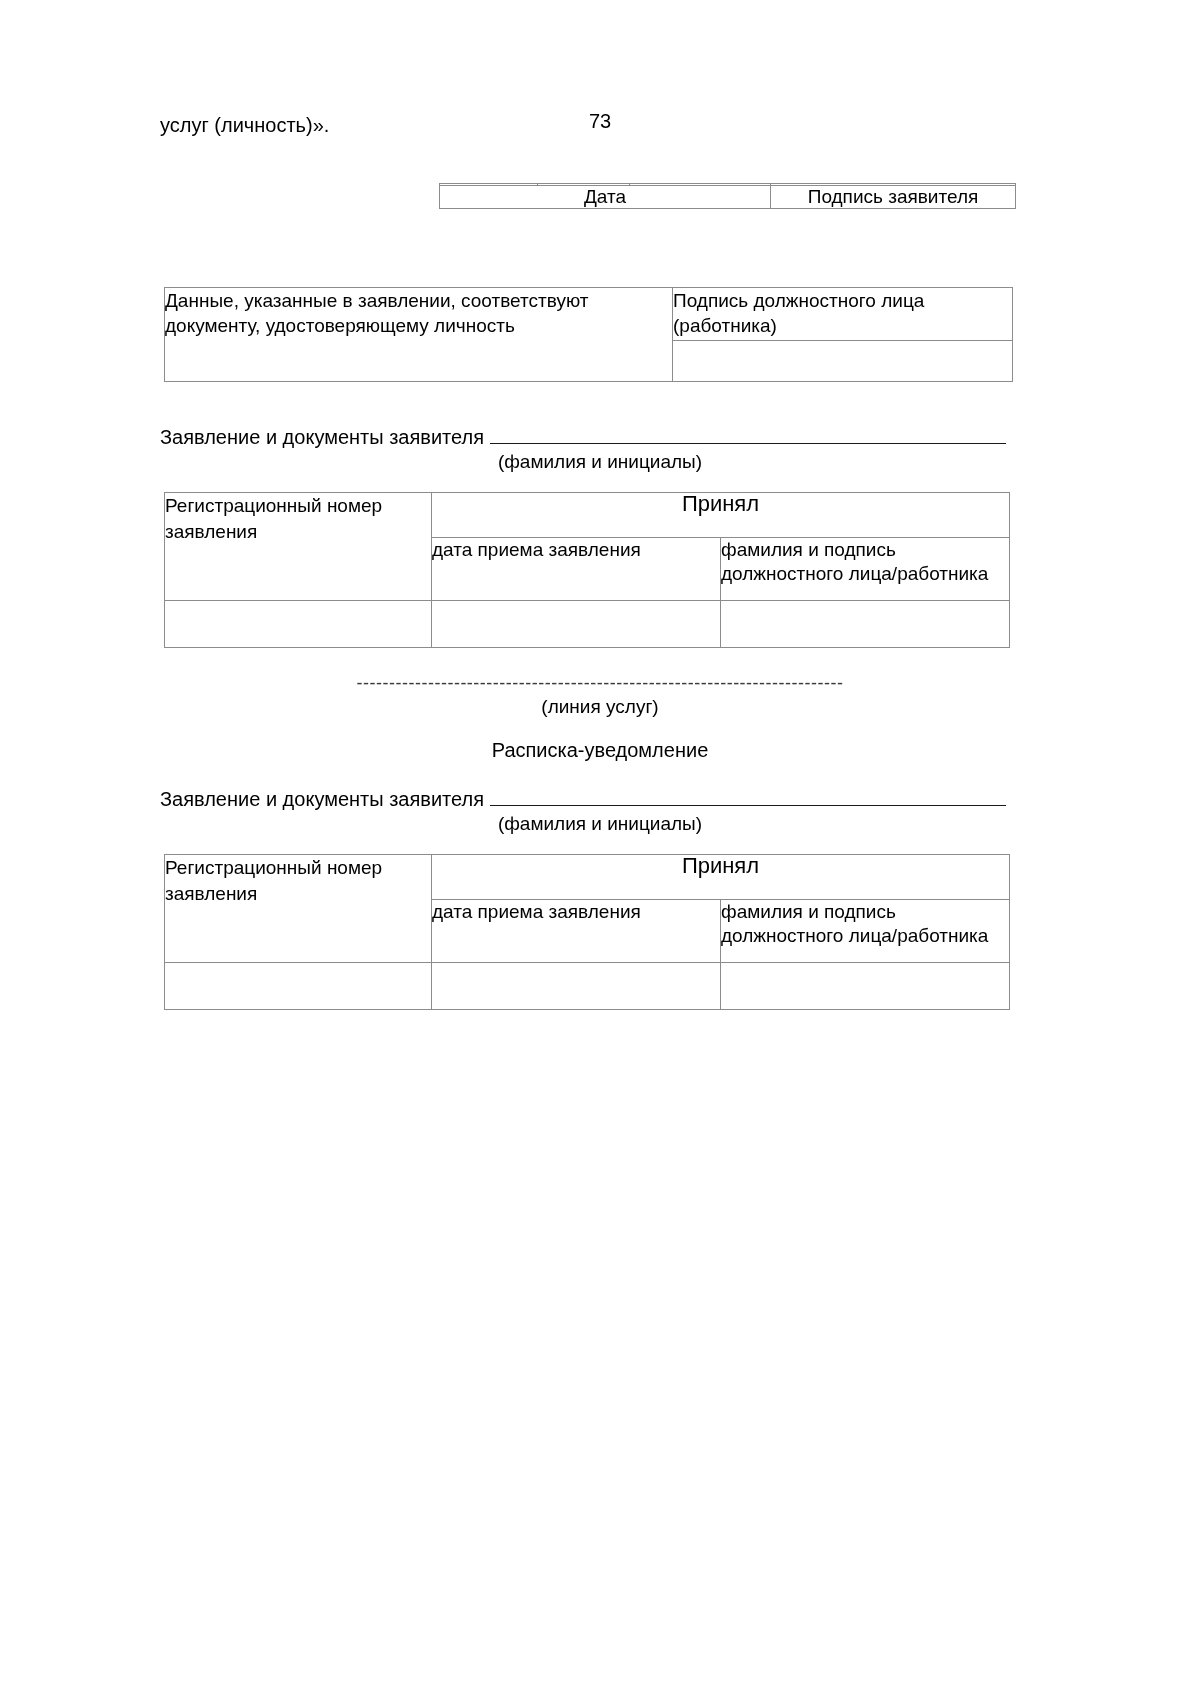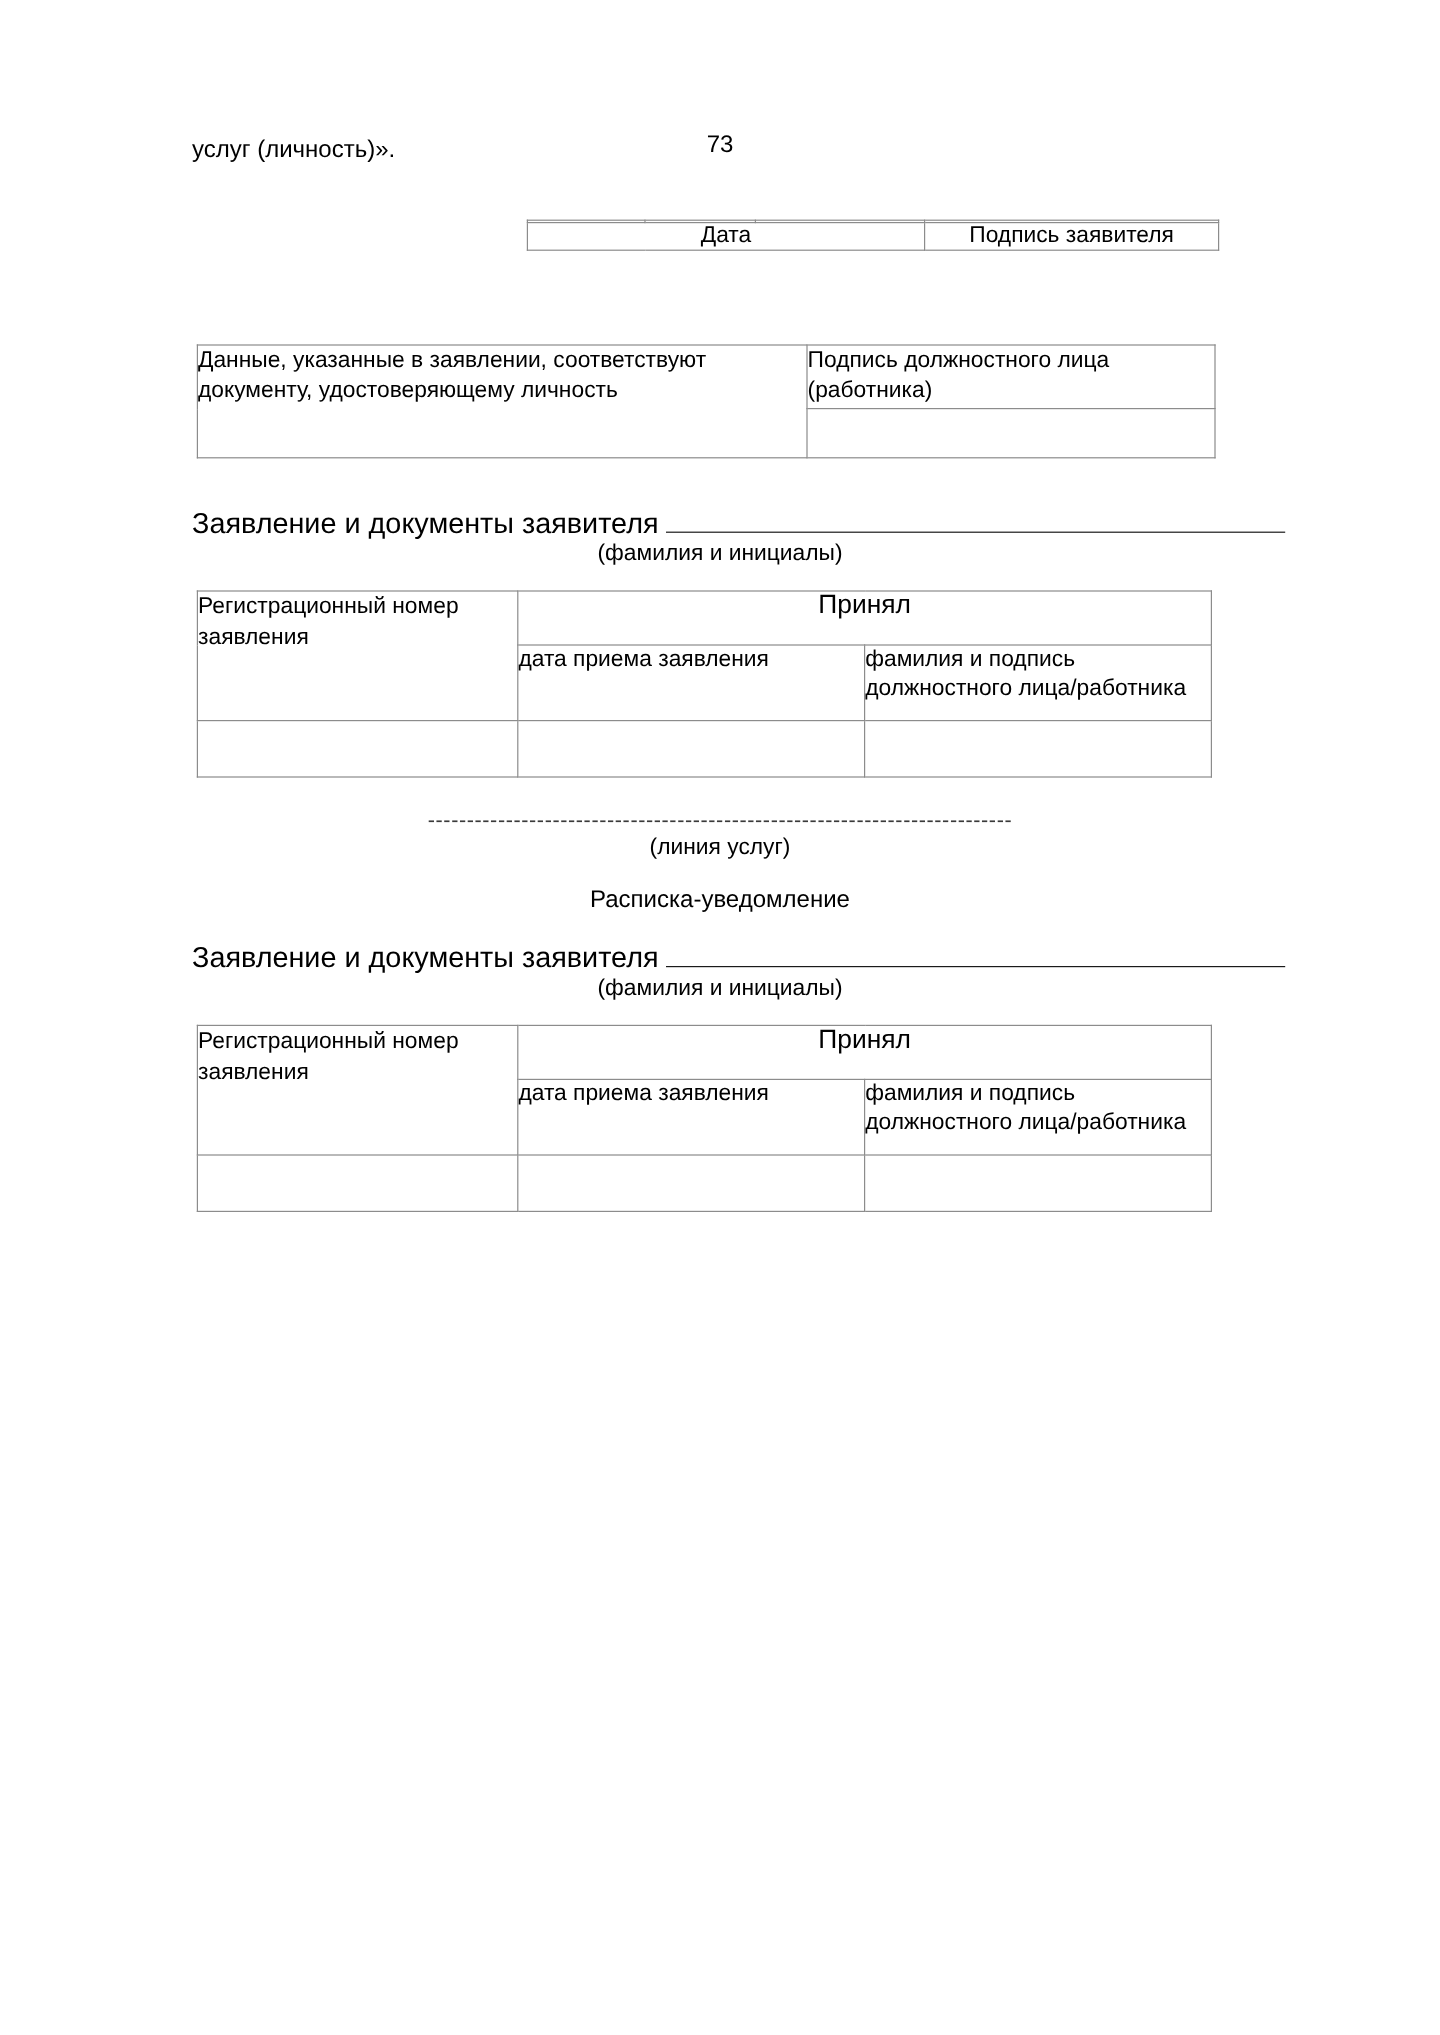--- a/index.html
+++ b/index.html
@@ -92,21 +92,21 @@
     line-height: 25px;
     height: 52px;
   }
   .t2-cell-right-bottom {
     height: 40px;
   }
 
   
   .applicant-line {
     position: absolute;
-    font-size: 24px;
+    font-size: 20px;
     line-height: 26px;
     white-space: nowrap;
   }
   .applicant-line .al-text { display: inline-block; }
   .applicant-line .al-rule {
     display: inline-block;
     width: 516px;
     border-bottom: 1.5px solid #1a1a1a;
     height: 18px;
     margin-left: 6px;

